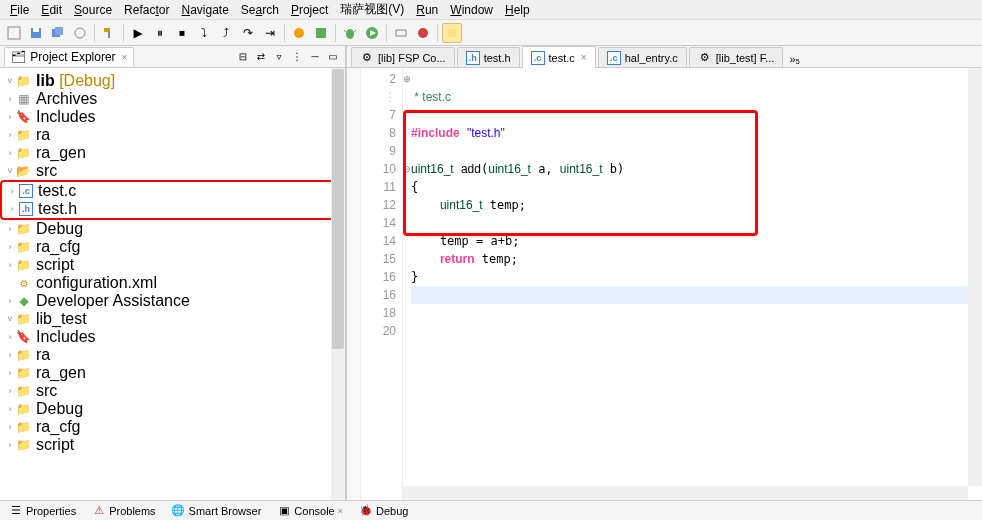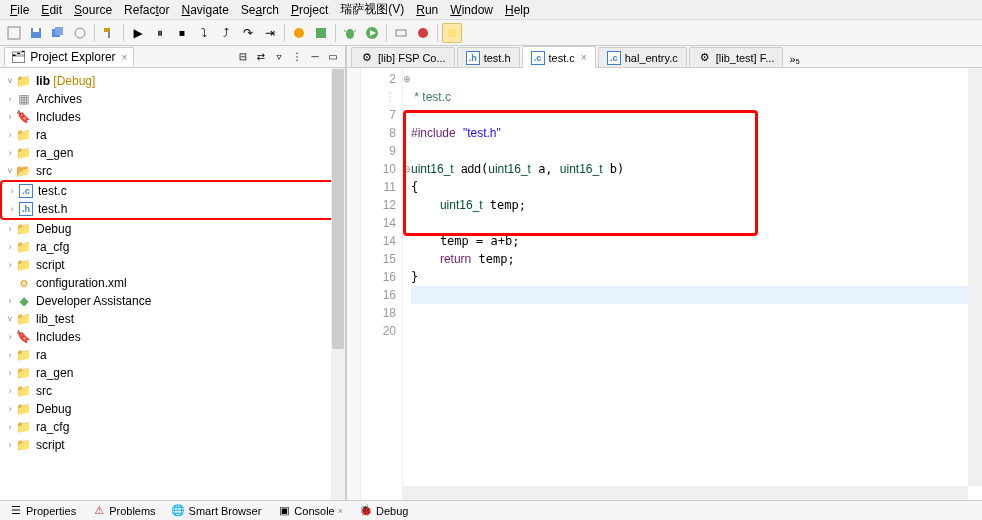--- a/index.html
+++ b/index.html
@@ -27,21 +27,21 @@
 .view-tab-toolbar .mini { width: 16px; height: 16px; display: flex; align-items: center; justify-content: center; cursor: pointer; font-size: 10px; }
 
 .tree { flex: 1; overflow: auto; padding: 4px 0; position: relative; }
 .tree-scrollbar { position: absolute; right: 0; top: 0; width: 14px; height: 100%; background: #f0f0f0; }
 .tree-scrollbar .thumb { width: 12px; height: 280px; background: #ccc; margin: 1px; border-radius: 2px; }
 .tree ul { list-style: none; }
 .tree li { padding: 0; }
 .tree .row { display: flex; align-items: center; height: 18px; padding-left: 4px; cursor: pointer; white-space: nowrap; }
 .tree .arrow { width: 12px; text-align: center; color: #888; font-size: 9px; }
 .tree .icon { width: 16px; height: 16px; margin-right: 4px; display: inline-flex; align-items: center; justify-content: center; }
-.tree .label { font-size: 12px; }
+.tree .label { font-size: 16px; }
 .tree .debug-tag { color: #b58900; }
 .folder-icon { color: #c9a000; }
 .c-icon { color: #3c7ed6; font-size: 9px; font-weight: bold; background: #fff; border: 1px solid #3c7ed6; width: 14px; height: 14px; display: inline-flex; align-items: center; justify-content: center; }
 .h-icon { color: #3c7ed6; font-size: 9px; font-weight: bold; background: #fff; border: 1px solid #3c7ed6; width: 14px; height: 14px; display: inline-flex; align-items: center; justify-content: center; }
 .archive-icon { color: #888; }
 .proj-icon { color: #5a8edb; }
 .xml-icon { color: #e28c05; font-size: 10px; }
 .assist-icon { color: #5aad5a; }
 
 .red-box-files { border: 2px solid #ff0000; border-radius: 4px; }
@@ -57,21 +57,21 @@
 .etab.active { background: #fff; height: 22px; position: relative; top: 1px; }
 .etab .ficon { width: 14px; height: 14px; display: inline-flex; align-items: center; justify-content: center; }
 .etab .close { font-size: 10px; color: #888; margin-left: 2px; }
 .etab-more { padding: 2px 4px; font-size: 11px; }
 
 .outline-bar { width: 14px; background: #f8f8f8; border-right: 1px solid #eee; }
 .editor-body { flex: 1; display: flex; position: relative; overflow: hidden; }
 .gutter { width: 42px; background: #fff; border-right: 1px solid #eee; text-align: right; padding-right: 6px; color: #999; font-family: Consolas, monospace; font-size: 12px; line-height: 18px; padding-top: 2px; position: relative; }
 .gutter .fold { position: absolute; right: -10px; width: 10px; text-align: center; color: #888; cursor: pointer; font-size: 9px; }
 .code { flex: 1; font-family: Consolas, monospace; font-size: 12px; line-height: 18px; padding: 2px 8px; white-space: pre; position: relative; }
-.kw { color: #701a75; font-weight: normal; }
+.kw { color: #ec4899; font-weight: bold; }
 .str { color: #2a00ff; }
 .com { color: #3f7f5f; }
 .type { color: #005032; }
 .fn { color: #000; font-weight: normal; }
 
 .red-box-code { position: absolute; border: 3px solid #ff0000; border-radius: 4px; top: 42px; left: 0; width: 355px; height: 126px; pointer-events: none; }
 
 .editor-scrollbar-h { position: absolute; bottom: 0; left: 56px; right: 14px; height: 14px; background: #f0f0f0; }
 .editor-scrollbar-v { position: absolute; right: 0; top: 0; bottom: 14px; width: 14px; background: #f0f0f0; }
 

